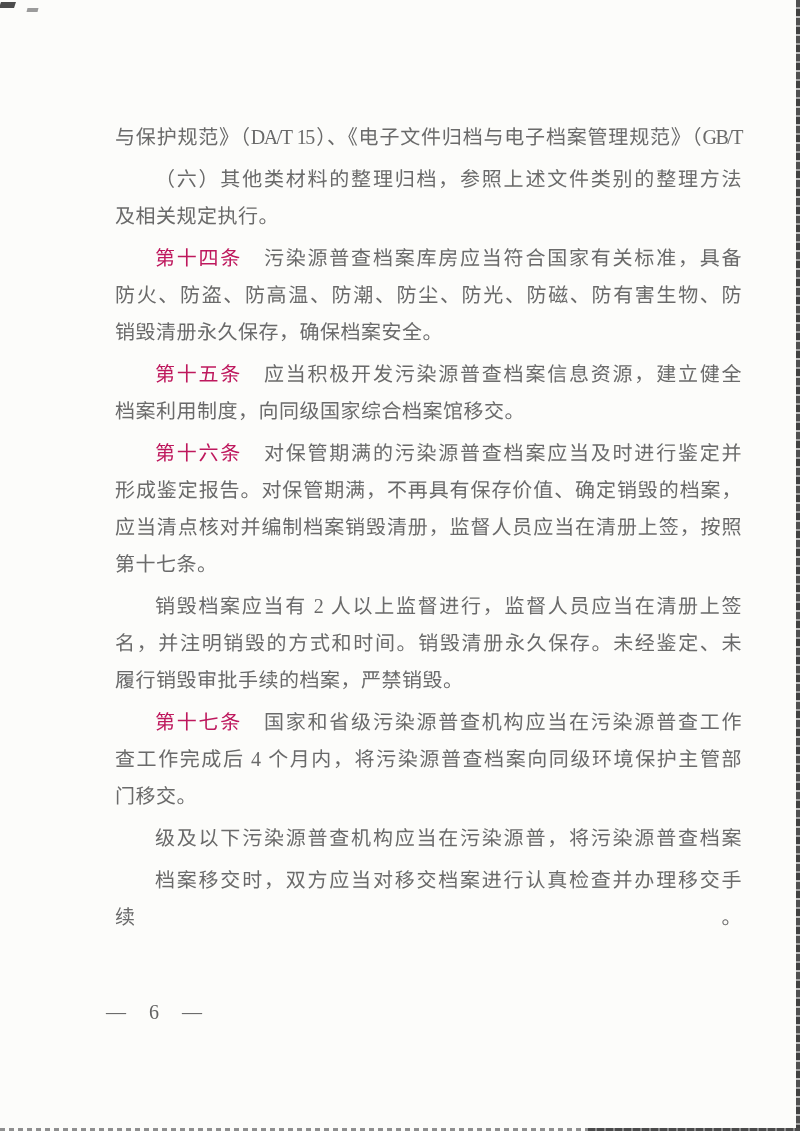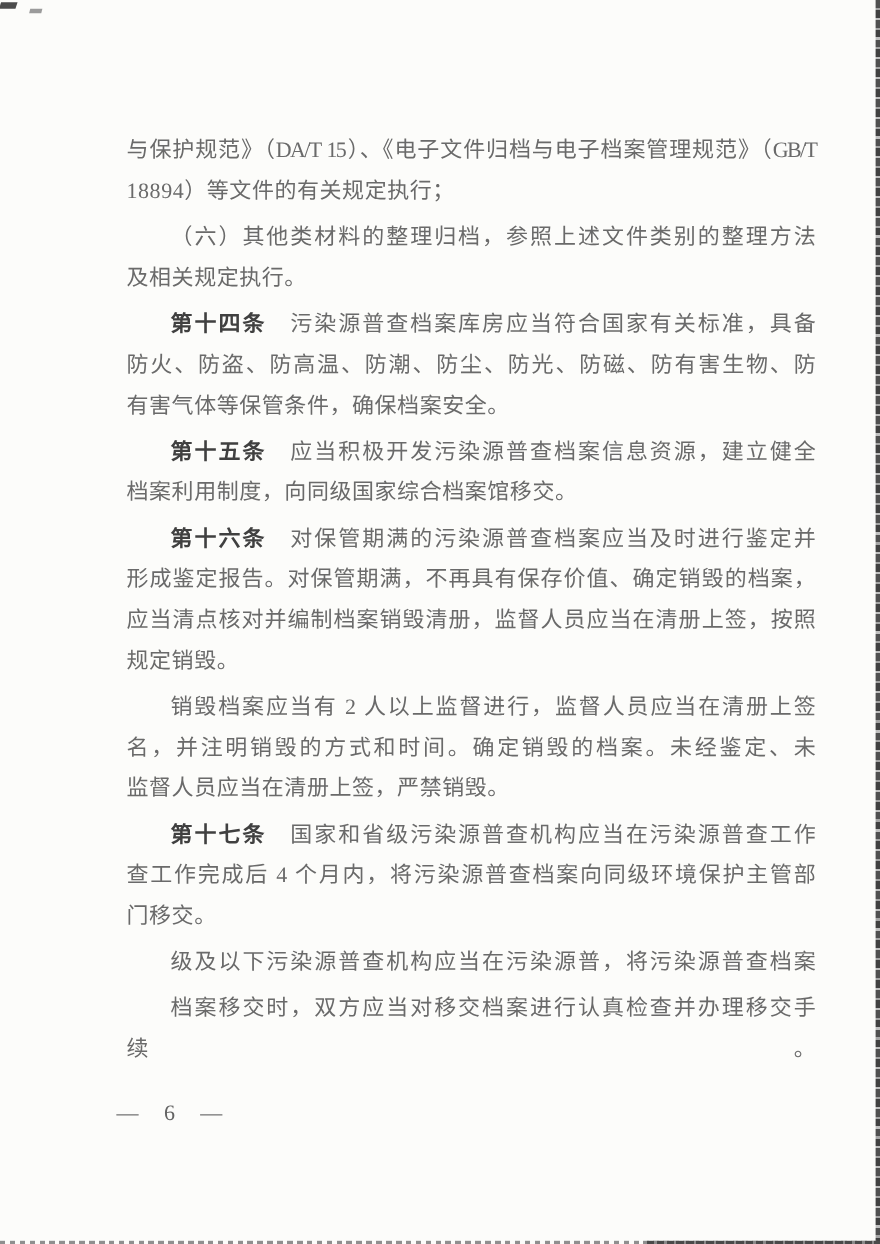--- a/index.html
+++ b/index.html
@@ -21,21 +21,21 @@
     font-size: 20px;
     letter-spacing: 0.5px;
     line-height: 37px;
   }
   .para { margin: 0; }
   .para + .para { margin-top: 5px; }
   .line { height: 37px; white-space: normal; }
   .line.just { text-align: justify; text-align-last: justify; }
   .line.indent { text-indent: 2em; }
   .line.tight { letter-spacing: -1.5px; }
-  b.hd { font-weight: 700; color: #404040; }
+  b.hd { font-weight: 400; color: #be185d; }
 
   
   .page-number {
     position: absolute;
     left: 106px; top: 1001px;
     font-size: 20px;
     color: #636363;
     letter-spacing: 9px;
     white-space: nowrap;
   }
@@ -77,45 +77,44 @@
     transform: skewX(-14deg);
   }
 </style>
 </head>
 <body>
 
 <div class="scan-page">
   <div class="doc-body">
       <div class="para">
         <div class="line just tight">与保护规范》（DA/T 15）、《电子文件归档与电子档案管理规范》（GB/T</div>
-        <div class="line">18894）等文件的有关规定执行；</div>
       </div>
       <div class="para">
         <div class="line just indent">（六）其他类材料的整理归档，参照上述文件类别的整理方法</div>
         <div class="line">及相关规定执行。</div>
       </div>
       <div class="para">
         <div class="line just indent"><b class="hd">第十四条</b>　污染源普查档案库房应当符合国家有关标准，具备</div>
         <div class="line just">防火、防盗、防高温、防潮、防尘、防光、防磁、防有害生物、防</div>
-        <div class="line">有害气体等保管条件，确保档案安全。</div>
+        <div class="line">销毁清册永久保存，确保档案安全。</div>
       </div>
       <div class="para">
         <div class="line just indent"><b class="hd">第十五条</b>　应当积极开发污染源普查档案信息资源，建立健全</div>
         <div class="line">档案利用制度，向同级国家综合档案馆移交。</div>
       </div>
       <div class="para">
         <div class="line just indent"><b class="hd">第十六条</b>　对保管期满的污染源普查档案应当及时进行鉴定并</div>
         <div class="line just">形成鉴定报告。对保管期满，不再具有保存价值、确定销毁的档案，</div>
         <div class="line just">应当清点核对并编制档案销毁清册，监督人员应当在清册上签，按照</div>
-        <div class="line">规定销毁。</div>
+        <div class="line">第十七条。</div>
       </div>
       <div class="para">
         <div class="line just indent">销毁档案应当有 2 人以上监督进行，监督人员应当在清册上签</div>
-        <div class="line just">名，并注明销毁的方式和时间。确定销毁的档案。未经鉴定、未</div>
-        <div class="line">监督人员应当在清册上签，严禁销毁。</div>
+        <div class="line just">名，并注明销毁的方式和时间。销毁清册永久保存。未经鉴定、未</div>
+        <div class="line">履行销毁审批手续的档案，严禁销毁。</div>
       </div>
       <div class="para">
         <div class="line just indent"><b class="hd">第十七条</b>　国家和省级污染源普查机构应当在污染源普查工作</div>
         <div class="line just">查工作完成后 4 个月内，将污染源普查档案向同级环境保护主管部</div>
         <div class="line">门移交。</div>
       </div>
       <div class="para">
         <div class="line just indent">级及以下污染源普查机构应当在污染源普，将污染源普查档案</div>
       </div>
       <div class="para">

